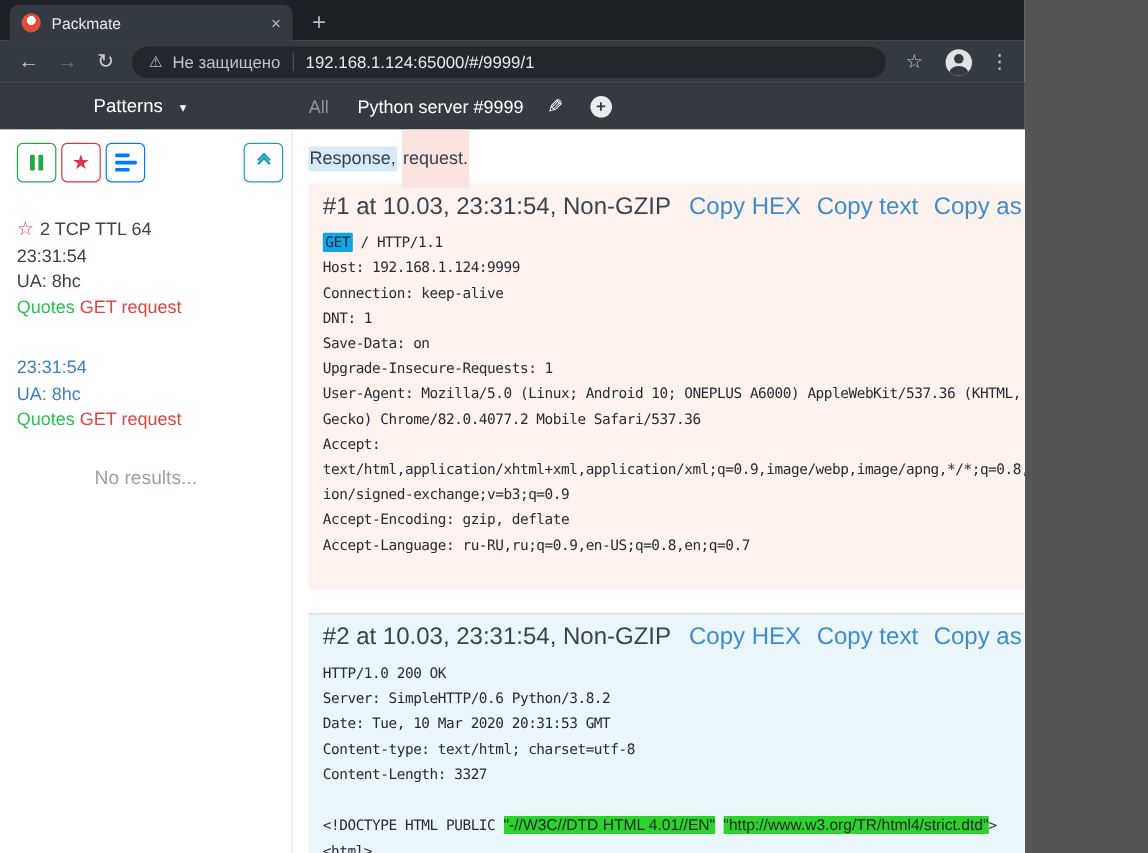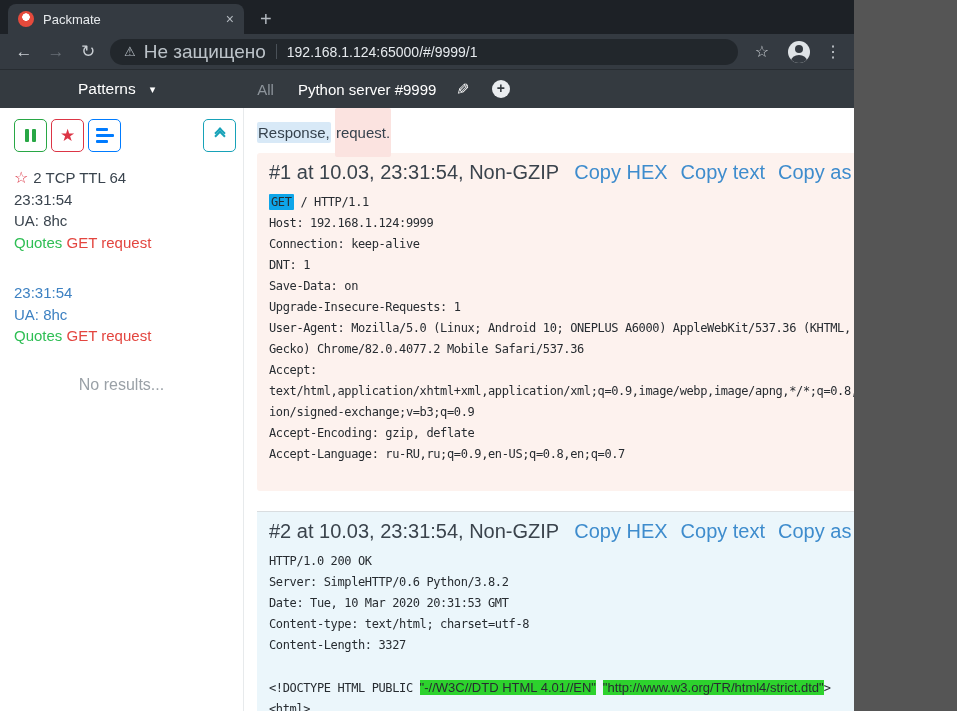--- a/index.html
+++ b/index.html
@@ -18,21 +18,21 @@
   .newtab { color:#b4bac0; font-size:20px; line-height:20px; margin:0 0 5px 16px; }
 
   
   .toolbar { height:35px; background:#343a41; display:flex; align-items:center;
              padding:0 10px; gap:4px; flex-shrink:0; }
   .tbtn { width:28px; text-align:center; font-size:17px; color:#c9ced3; flex-shrink:0; }
   .tbtn.disabled { color:#676e75; }
   .omnibox { flex:1; height:26px; background:#22272c; border-radius:13px; display:flex;
              align-items:center; padding:0 14px; margin:0 6px 0 4px; min-width:0; }
   .warn-ic { font-size:13px; color:#b9c0c7; margin-right:8px; }
-  .not-secure { font-size:19px; color:#bcc3c9; white-space:nowrap; }
+  .not-secure { font-size:14px; color:#bcc3c9; white-space:nowrap; }
   .om-div { width:1px; height:15px; background:#4a5158; margin:0 10px; }
   .url { font-size:14px; color:#e6eaee; white-space:nowrap; overflow:hidden; flex:1; }
   .star-btn { font-size:16px; color:#c9ced3; width:28px; text-align:center; }
   .avatar { width:22px; height:22px; border-radius:50%; background:#dfe3e6; position:relative;
             overflow:hidden; margin:0 8px; flex-shrink:0; }
   .avatar::before { content:""; position:absolute; left:7px; top:4px; width:8px; height:8px;
                     border-radius:50%; background:#343a41; }
   .avatar::after  { content:""; position:absolute; left:3px; top:14px; width:16px; height:12px;
                     border-radius:50%; background:#343a41; }
   .kebab { font-size:16px; color:#c9ced3; width:22px; text-align:center; }
@@ -72,21 +72,21 @@
   .align-ic { display:flex; flex-direction:column; gap:3px; align-items:flex-start; }
   .align-ic i { display:block; height:3px; background:#007bff; border-radius:1px; }
   .align-ic i:nth-child(1){ width:12px; } .align-ic i:nth-child(2){ width:18px; }
   .align-ic i:nth-child(3){ width:12px; }
   .chevs { display:flex; flex-direction:column; align-items:center; margin-top:-3px; }
   .chev { display:block; width:8px; height:8px; border-left:2.5px solid #17a2b8;
           border-top:2.5px solid #17a2b8; transform:rotate(45deg); }
   .chev + .chev { margin-top:-5px; }
 
   .pkt-list { padding:15px 14px 0; }
-  .pkt-item { line-height:21.5px; font-size:15px; margin-bottom:29px; }
+  .pkt-item { line-height:21.5px; font-size:15px; margin-bottom:29px;margin-top:14px; }
   .pkt-item .star-outline { color:#dc3545; font-size:16px; margin-right:5px; }
   .pkt-item .t { color:#3a444e; }
   .pkt-item.selected .t { color:#3d81c2; }
   .tag-green { color:#2ebe54; }
   .tag-red { color:#e3453f; }
   .no-results { text-align:center; color:#9aa1a7; font-size:16px; margin-top:26px; }
 
   
   .main { flex:1; min-width:0; padding:16px 16px 0 13px; overflow:hidden; }
   .intro { font-size:15px; color:#36424d; margin-bottom:12px; }

